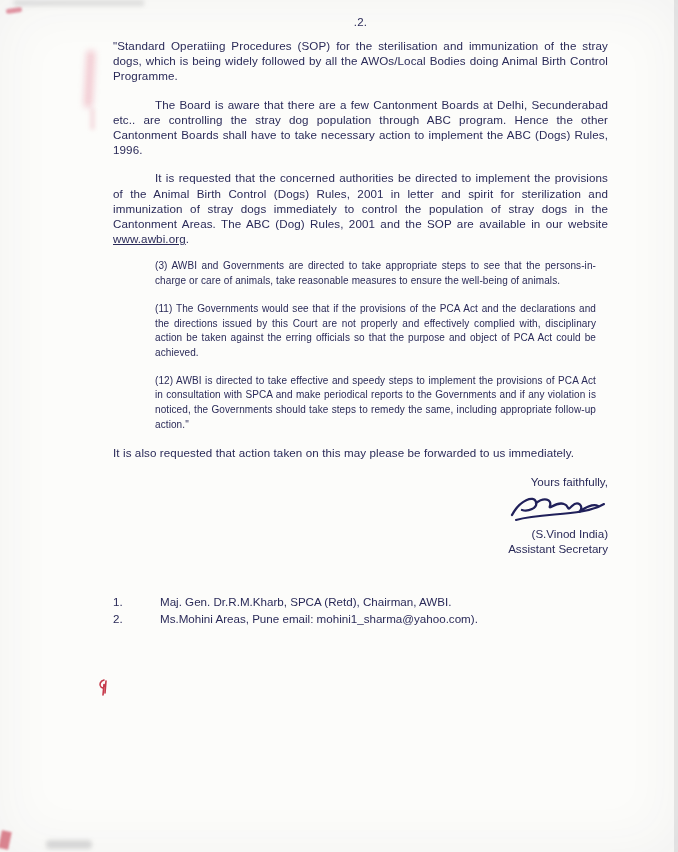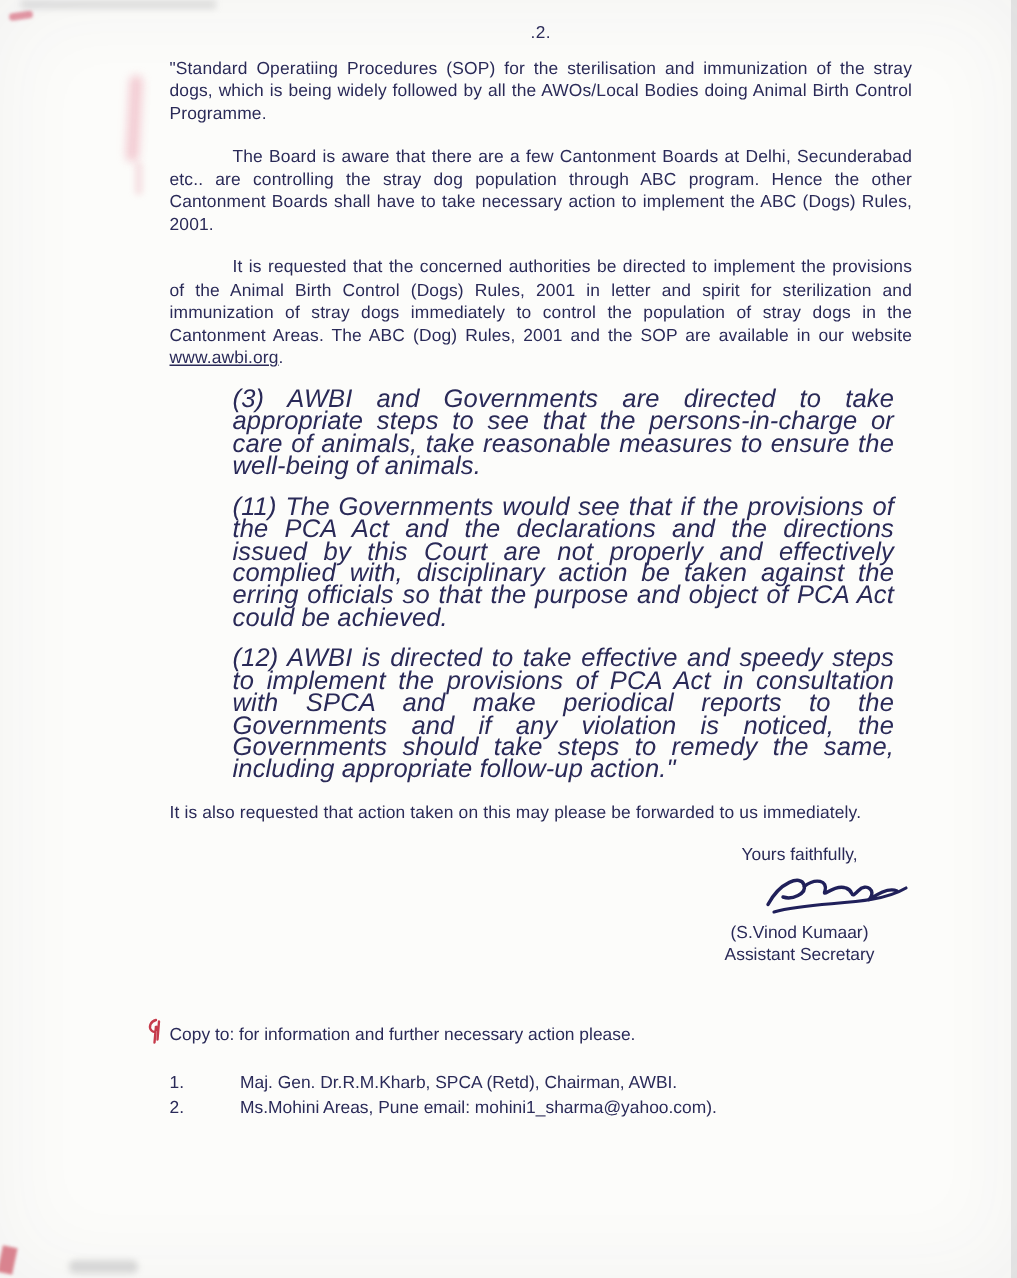--- a/index.html
+++ b/index.html
@@ -27,40 +27,39 @@
     font-size:11.6px;
     line-height:15.2px;
     text-align:justify;
     margin:0 0 13px 0;
     letter-spacing:0.1px;
   }
   .indent-sm{text-indent:28px;}
   .indent-md{text-indent:42px;}
   .indent-lg{text-indent:72px;}
   .quote{
-    font-style:italic;
-    font-size:17px;
+    font-size:10px;
     line-height:14.7px;
     text-align:justify;
     margin:0 12px 13px 42px;
     letter-spacing:0.1px;
   }
   .quote-block{margin-top:3px;}
   a.doc-link{
     color:#2a2a58;
     text-decoration:underline;
     cursor:pointer;
     margin-top:20px;
   }
   .after-quotes{margin-top:4px;}
   .closing{
     margin-top:12px;
     margin-left:auto;
     width:150px;
-    text-align:center;
+    text-align:right;
     font-size:11.6px;
     line-height:15px;
   }
   .signature-wrap{
     height:34px;
     margin:2px 0 1px 0;
     text-align:right;
   }
   .copy-block{
     margin-top:38px;
@@ -101,47 +100,46 @@
     <path d="M9 2 C5 3 4 7 6 9 C8 11 10 9 9 6 L8 17 M11 3 L10 15" stroke="#c63a4b" stroke-width="1.6" fill="none" stroke-linecap="round"></path>
   </svg>
 
   <div class="content">
 
     <div class="page-number">.2.</div>
 
     <p class="body-para">"Standard Operatiing Procedures (SOP) for the sterilisation and immunization of the stray dogs, which is being widely followed by all the AWOs/Local Bodies doing Animal Birth Control Programme.</p>
 
 
-    <p class="body-para indent-md">The Board is aware that there are a few Cantonment Boards at Delhi, Secunderabad etc.. are controlling the stray dog population through ABC program. Hence the other Cantonment Boards shall have to take necessary action to implement the ABC (Dogs) Rules, 2001.</p>
+    <p class="body-para indent-md">The Board is aware that there are a few Cantonment Boards at Delhi, Secunderabad etc.. are controlling the stray dog population through ABC program. Hence the other Cantonment Boards shall have to take necessary action to implement the ABC (Dogs) Rules, 1996.</p>
 
     <p class="body-para indent-md"><span>It is requested that the concerned authorities be directed to implement the provisions of the Animal Birth Control (Dogs) Rules, 2001 in letter and spirit for sterilization and immunization of stray dogs immediately to control the population of stray dogs in the Cantonment Areas. The ABC (Dog) Rules, 2001 and the SOP are available in our website</span> <a class="doc-link">www.awbi.org</a><span>.</span></p>
 
 
     <div class="quote-block">
       <p class="quote">(3) AWBI and Governments are directed to take appropriate steps to see that the persons-in-charge or care of animals, take reasonable measures to ensure the well-being of animals.</p>
       <p class="quote">(11) The Governments would see that if the provisions of the PCA Act and the declarations and the directions issued by this Court are not properly and effectively complied with, disciplinary action be taken against the erring officials so that the purpose and object of PCA Act could be achieved.</p>
       <p class="quote">(12) AWBI is directed to take effective and speedy steps to implement the provisions of PCA Act in consultation with SPCA and make periodical reports to the Governments and if any violation is noticed, the Governments should take steps to remedy the same, including appropriate follow-up action."</p>
     </div>
 
     <p class="body-para after-quotes">It is also requested that action taken on this may please be forwarded to us immediately.</p>
 
     <div class="closing">
       <div>Yours faithfully,</div>
       <div class="signature-wrap">
         <svg width="104" height="34" viewBox="0 0 104 34">
           <path d="M8 24 C16 9 30 4 32 11 C34 17 24 21 18 19 M32 12 C40 6 48 8 46 15 C44 20 52 10 60 13 C66 15 62 21 68 15 C74 9 80 15 76 20 C72 24 86 11 94 15" stroke="#20205a" stroke-width="2.3" fill="none" stroke-linecap="round" stroke-linejoin="round"></path>
           <path d="M12 29 C40 21 78 26 100 13" stroke="#20205a" stroke-width="2.1" fill="none" stroke-linecap="round"></path>
         </svg>
       </div>
-      <div>(S.Vinod Kumaar)</div>
+      <div>(S.Vinod India)</div>
       <div>Assistant Secretary</div>
     </div>
 
     <div class="copy-block">
-      <div>Copy to: for information and further necessary action please.</div>
       <div class="copy-items">
         <div class="copy-item">
           <span class="copy-num">1.</span>
           <span class="copy-text">Maj. Gen. Dr.R.M.Kharb, SPCA (Retd), Chairman, AWBI.</span>
         </div>
         <div class="copy-item">
           <span class="copy-num">2.</span>
           <span class="copy-text">Ms.Mohini Areas, Pune email: mohini1_sharma@yahoo.com).</span>
         </div>
       </div>

